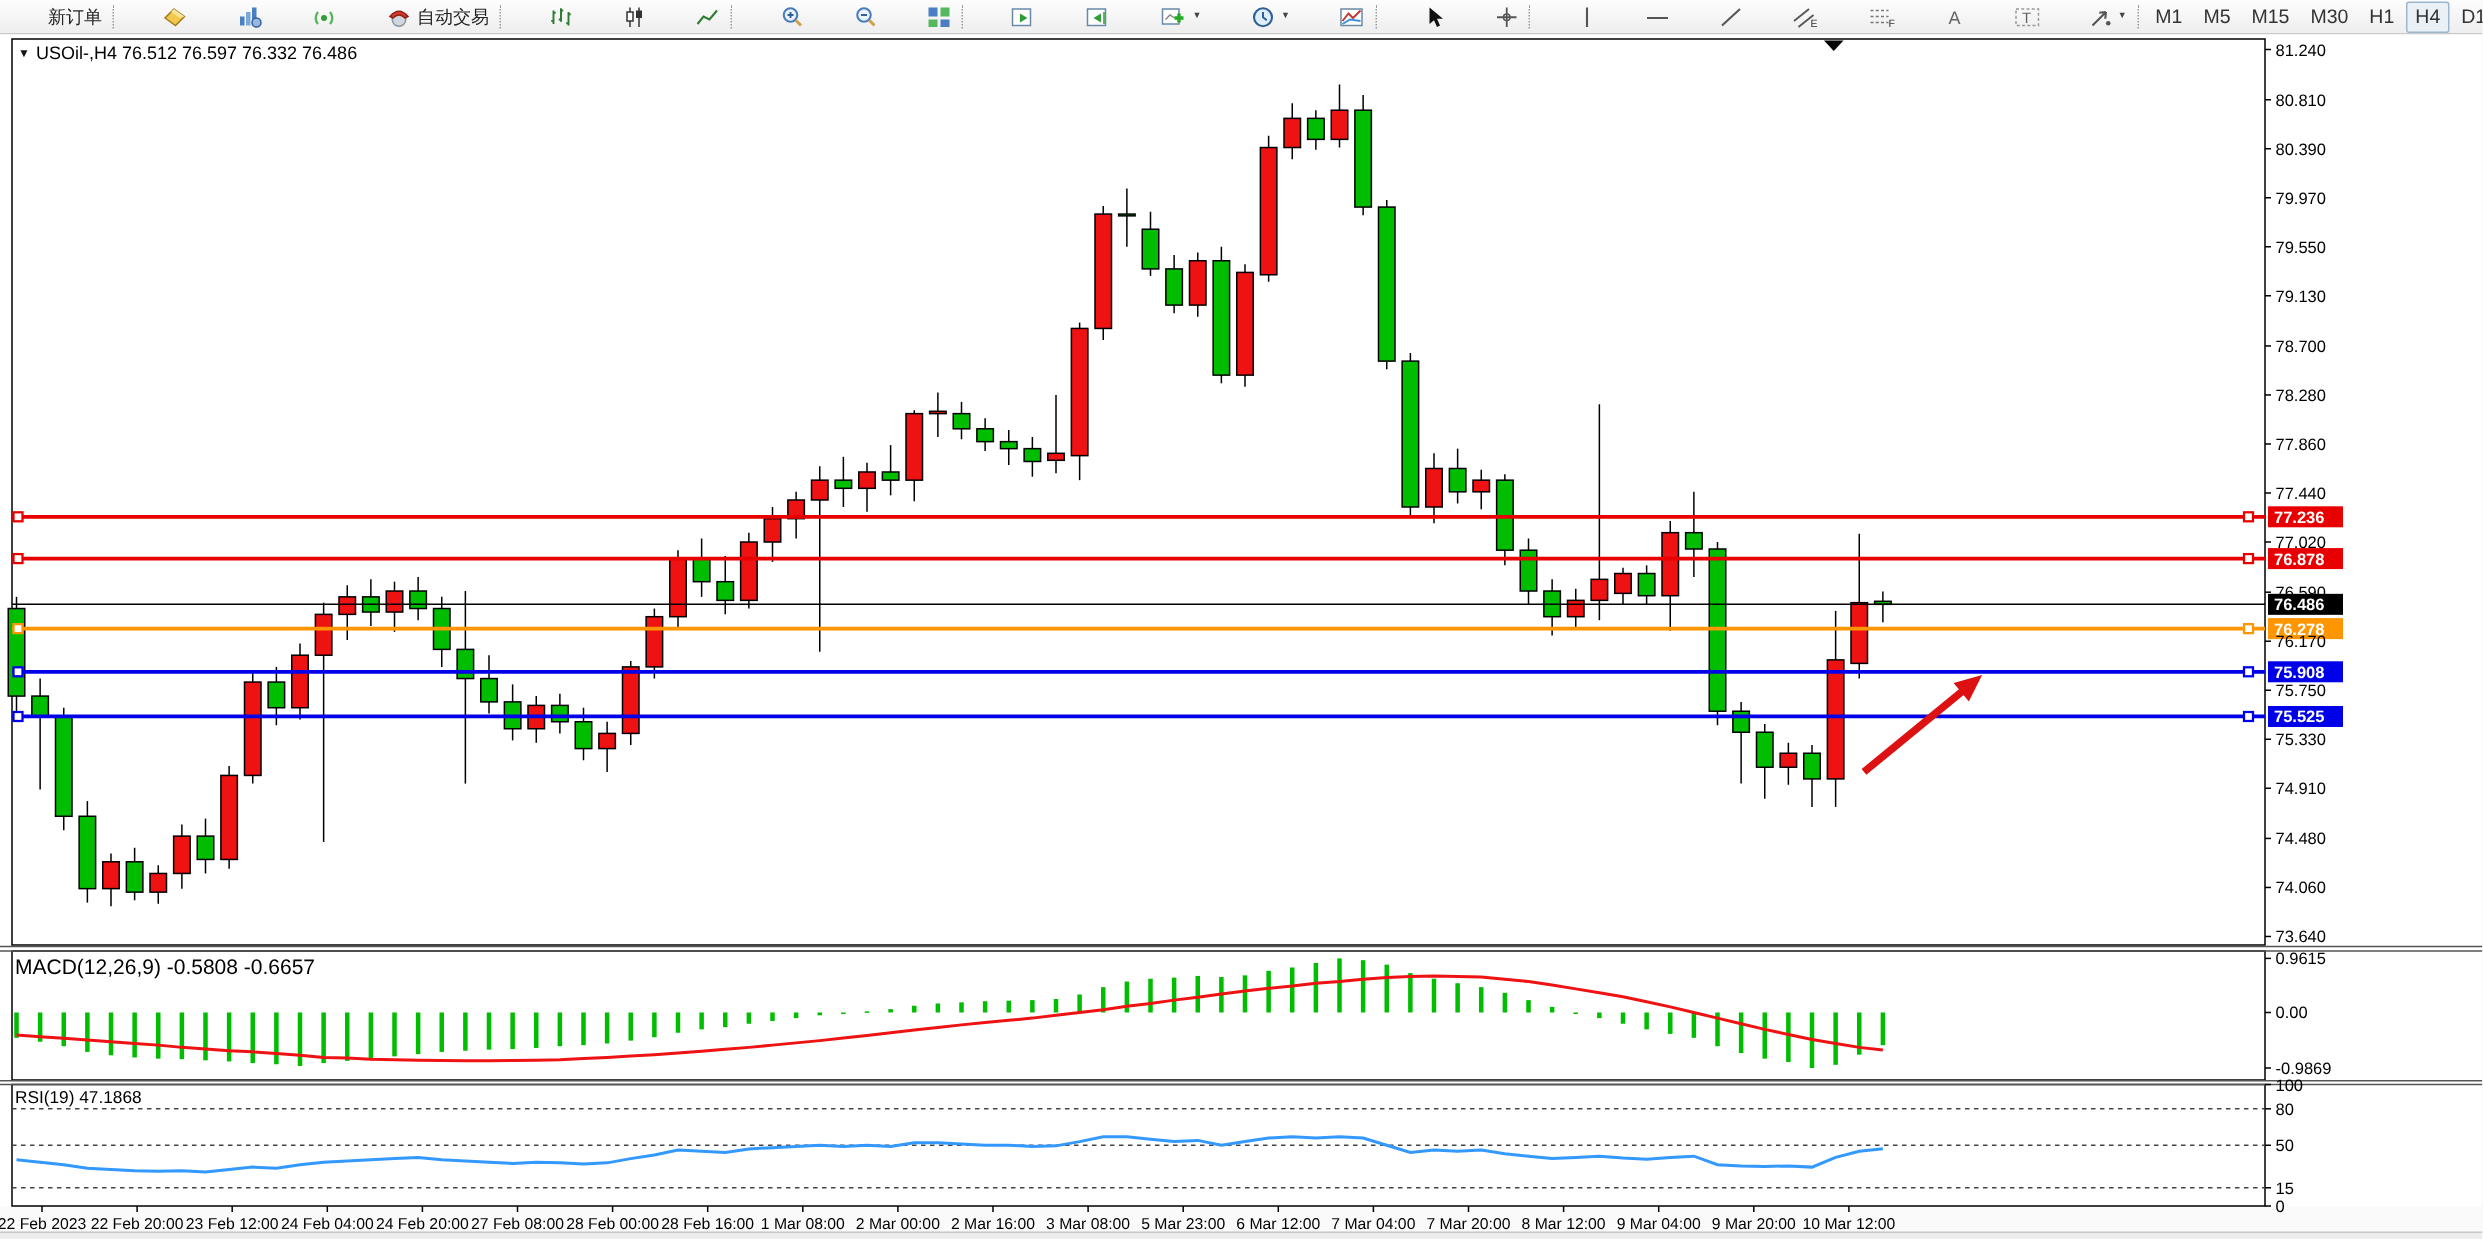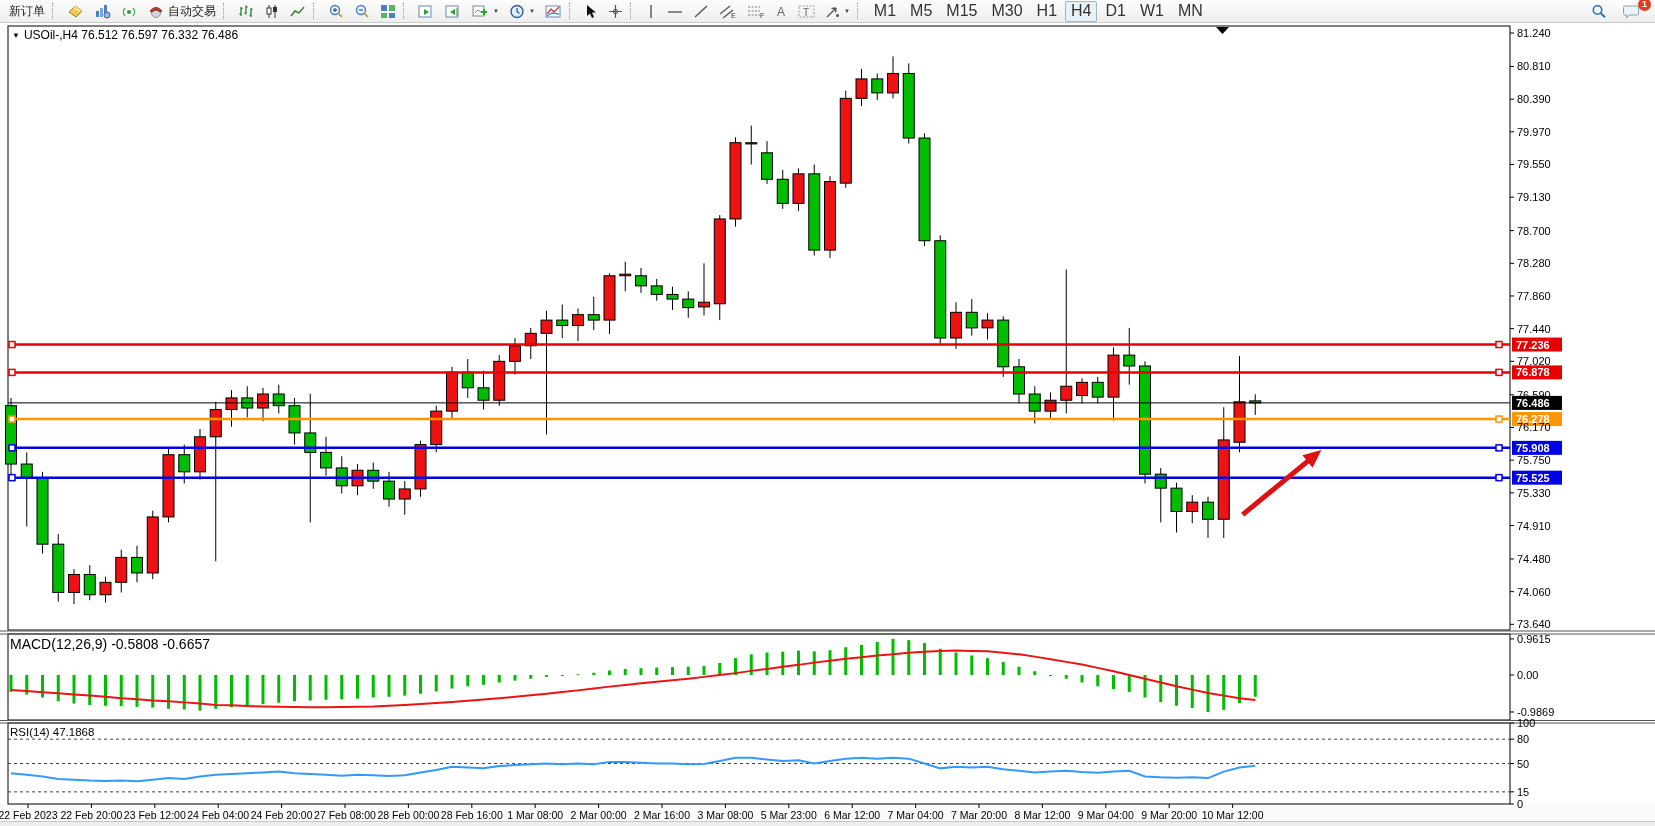--- a/index.html
+++ b/index.html
@@ -2,26 +2,26 @@
 <html><head>
 <meta charset="utf-8">
 <style>
   html,body{margin:0;padding:0;}
   body{width:1655px;height:826px;overflow:hidden;background:#f0f0f0;
        font-family:"Liberation Sans",sans-serif;-webkit-font-smoothing:antialiased;}
   
   .toolbar{height:22px;background:linear-gradient(#fdfdfd,#eeeeee);border-bottom:1px solid #c9c9c9;
            display:flex;align-items:center;padding:0 4px;font-size:12px;color:#222;}
   .tb-btn{display:flex;align-items:center;gap:3px;padding:1px 4px;border:1px solid transparent;
-          border-radius:2px;height:18px;box-sizing:border-box;cursor:default;white-space:nowrap;}
+          border-radius:2px;height:18px;box-sizing:border-box;cursor:default;white-space:nowrap;margin-left:23px;}
   .tb-btn svg{display:block;}
   .tb-sep{width:5px;height:16px;border-left:1px dotted #9a9a9a;margin:0 4px 0 2px;}
   .tb-caret{font-size:6px;color:#444;margin-left:1px;}
   .tf{padding:1px 5px;border:1px solid transparent;border-radius:2px;height:17px;line-height:15px;
-      font-size:16px;color:#333;margin:0 1px;}
+      font-size:13px;color:#333;margin:0 1px;}
   .tf.active{border:1px solid #9db6c9;background:#e9f1f7;}
   .tb-right{margin-left:auto;display:flex;align-items:center;gap:6px;padding-right:6px;}
   .badge{position:absolute;top:-5px;right:-7px;background:#e03c1f;color:#fff;border-radius:50%;
          width:13px;height:13px;font-size:9px;line-height:13px;text-align:center;font-weight:bold;}
   .chat-wrap{position:relative;}
   
   .chart-window{position:relative;width:1655px;height:804px;background:#ffffff;}
   .chart-window svg{position:absolute;left:0;top:0;}
   .overlay-label{position:absolute;font-size:12px;color:#000;z-index:5;white-space:nowrap;}
   .chart-title{left:12px;top:5px;}
@@ -619,14 +619,14 @@
       <text x="979" y="796" font-size="10.5" font-family="&quot;Liberation Sans&quot;,sans-serif" fill="#000" text-anchor="middle" font-weight="normal">7 Mar 20:00</text>
       <text x="1042.4" y="796" font-size="10.5" font-family="&quot;Liberation Sans&quot;,sans-serif" fill="#000" text-anchor="middle" font-weight="normal">8 Mar 12:00</text>
       <text x="1105.8" y="796" font-size="10.5" font-family="&quot;Liberation Sans&quot;,sans-serif" fill="#000" text-anchor="middle" font-weight="normal">9 Mar 04:00</text>
       <text x="1169.2" y="796" font-size="10.5" font-family="&quot;Liberation Sans&quot;,sans-serif" fill="#000" text-anchor="middle" font-weight="normal">9 Mar 20:00</text>
       <text x="1232.6" y="796" font-size="10.5" font-family="&quot;Liberation Sans&quot;,sans-serif" fill="#000" text-anchor="middle" font-weight="normal">10 Mar 12:00</text>
     </svg>
   <div class="overlay-label chart-title">
     <span class="caret">▼</span><span>USOil-,H4</span>&nbsp;<span>76.512 76.597 76.332 76.486</span>
   </div>
   <div class="overlay-label macd-label">MACD(12,26,9) -0.5808 -0.6657</div>
-  <div class="overlay-label rsi-label">RSI(14) 47.1868</div>
+  <div class="overlay-label rsi-label">RSI(19) 47.1868</div>
 </div>
 
 </body></html>

